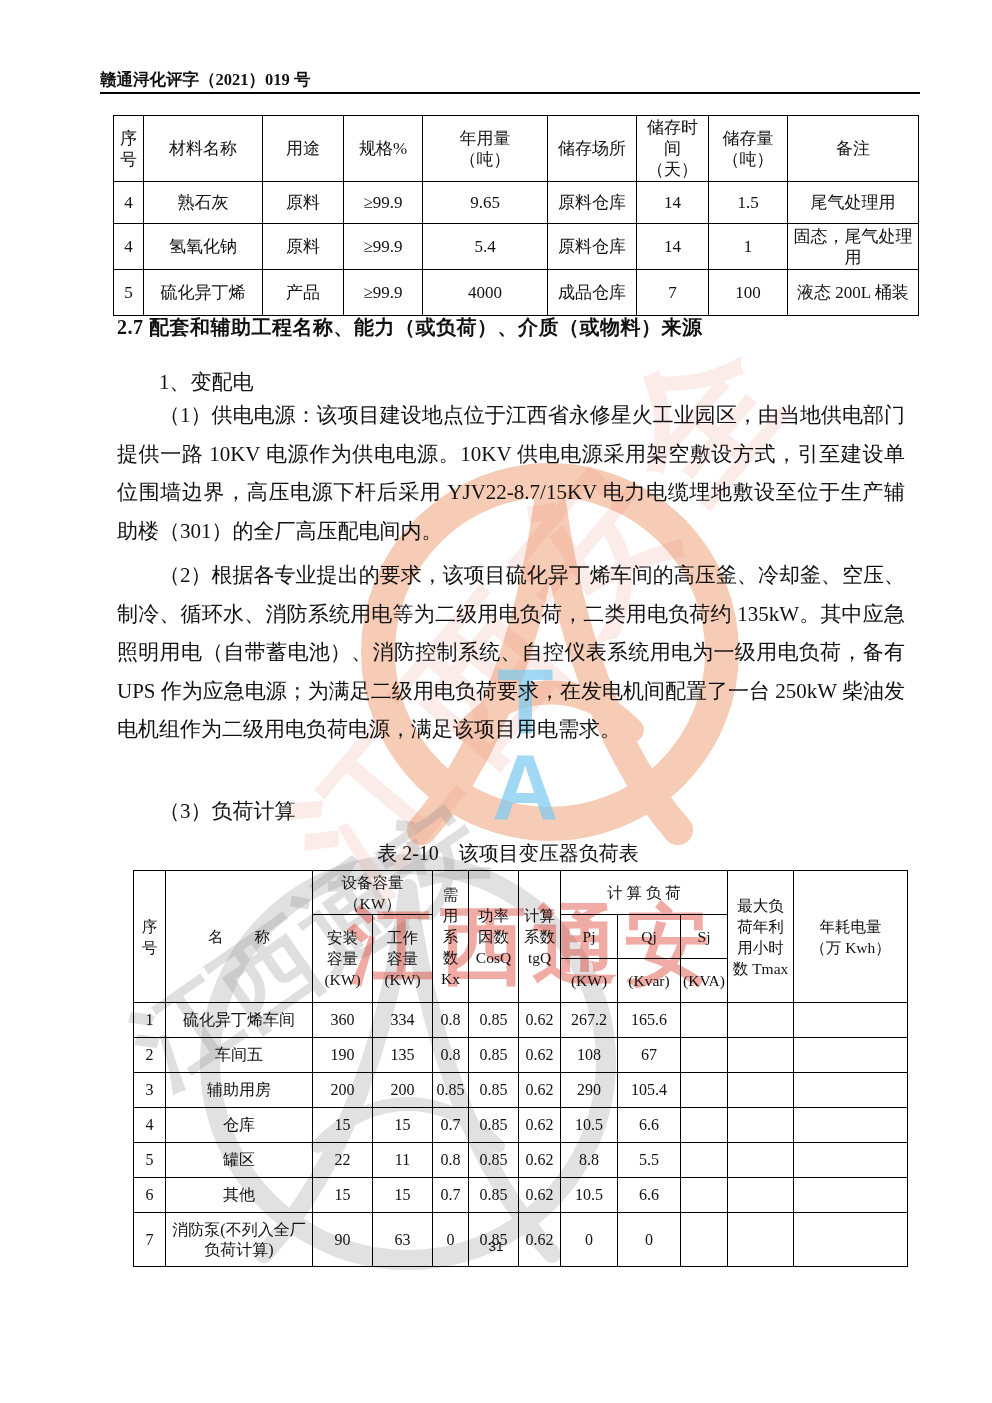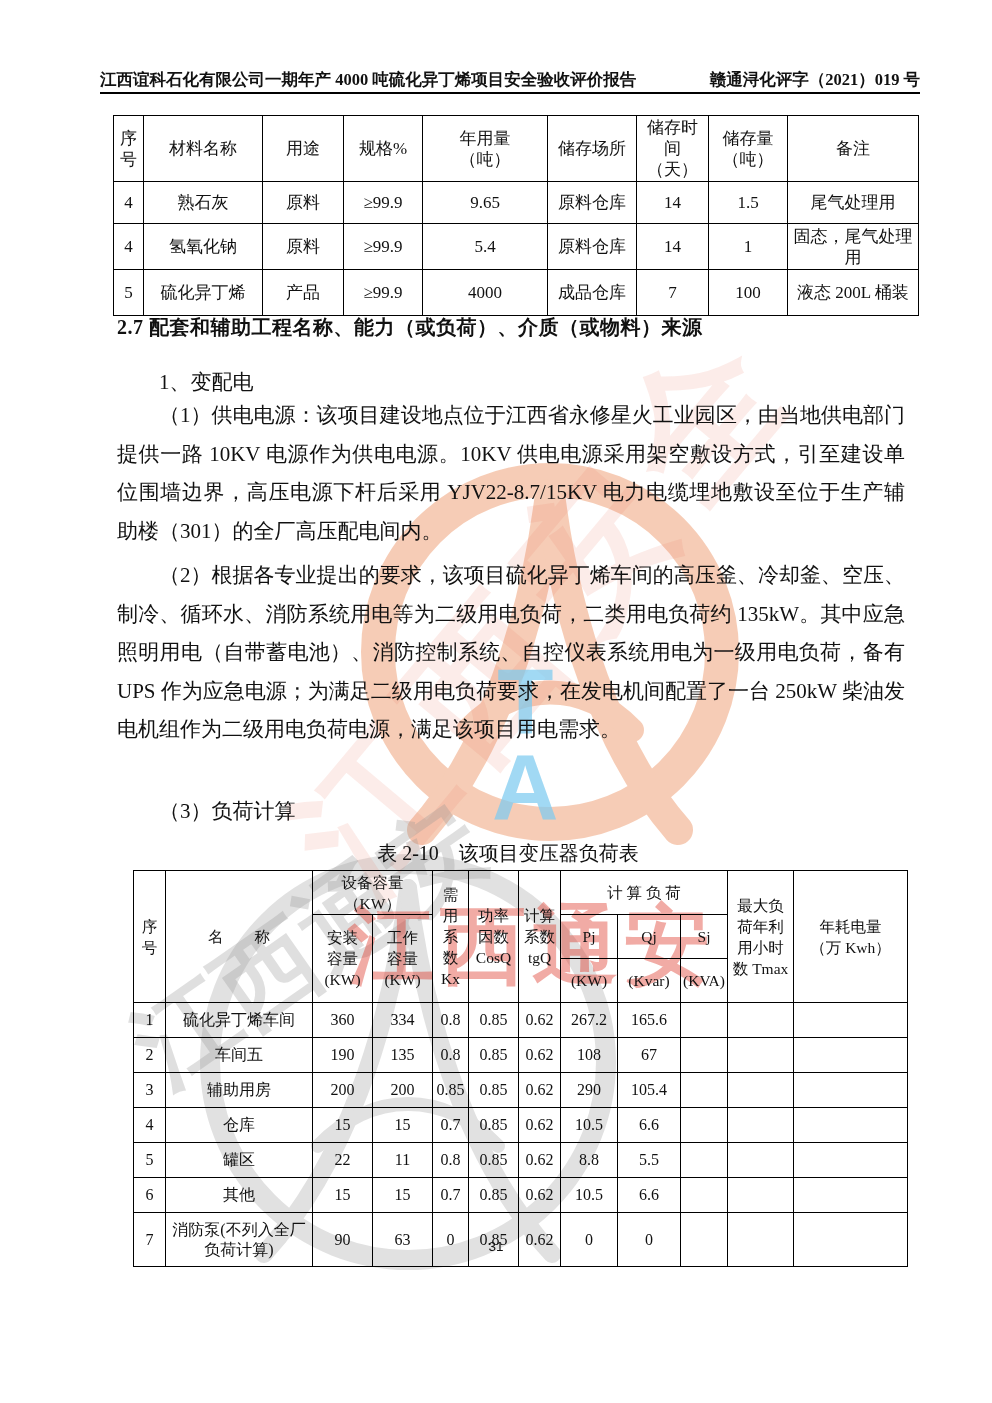--- a/index.html
+++ b/index.html
@@ -97,21 +97,20 @@
     <path d="M150 324 C 204 268, 276 268, 330 324" stroke-width="14"></path>
   </g>
 </svg>
 
 <div class="abs wm" id="wm-outline-red">江西安全</div>
 <div class="abs wm" id="wm-outline-gray">江西通安</div>
 <div class="abs wm" id="wm-stamp-red">江西通安</div>
 <div class="abs wm" id="wm-blue-ta">T<br>A</div>
 
 <div class="abs" id="doc-header">
-  <span>江西谊科石化有限公司一期年产 4000 吨硫化异丁烯项目安全验收评价报告</span>
   <span>赣通浔化评字（2021）019 号</span>
 </div>
 
 <table class="abs" id="materials-table">
   <colgroup>
     <col style="width:30px">
       <col style="width:119px">
       <col style="width:81px">
     <col style="width:79px">
       <col style="width:125px">

